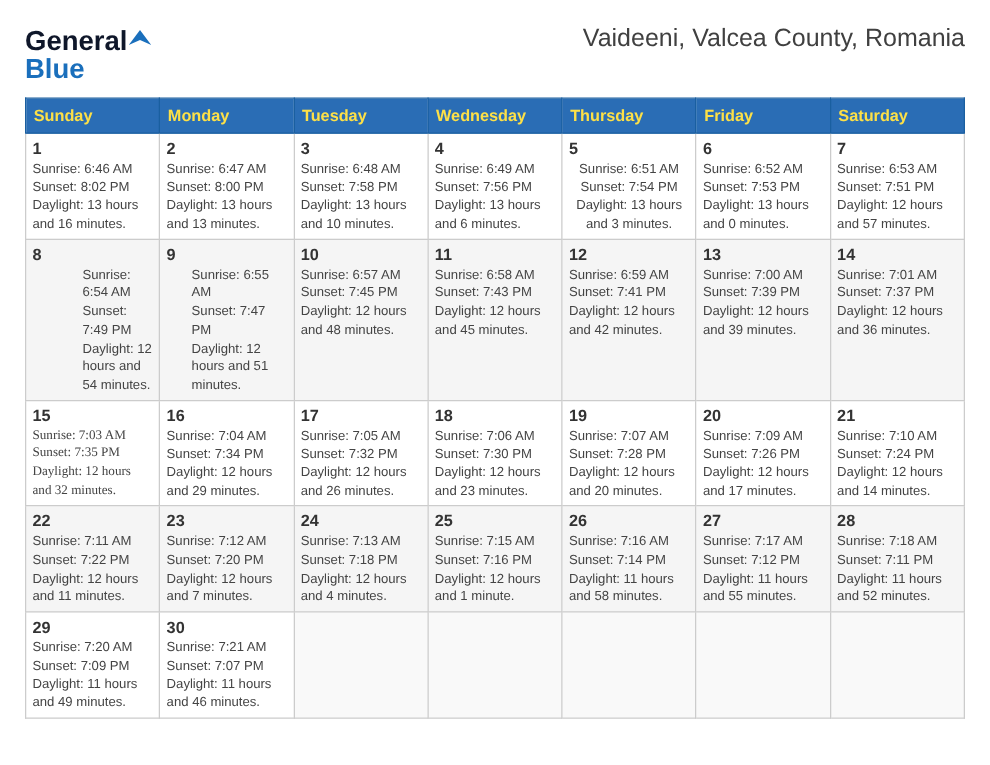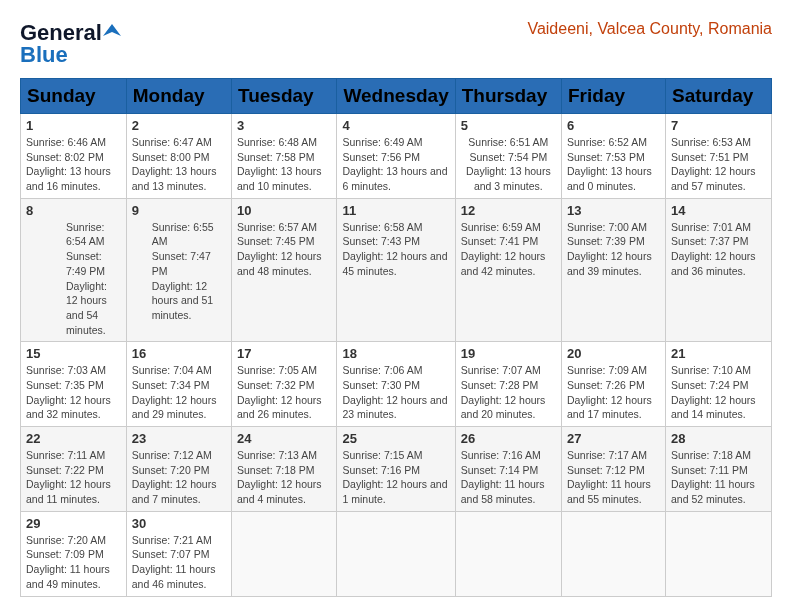--- a/index.html
+++ b/index.html
@@ -25,34 +25,34 @@
     .logo-blue { color: #1a6fbc; }
     .title-area {
       text-align: right;
     }
     .month-title {
       font-size: 36px;
       font-weight: bold;
       color: #333;
     }
     .location {
-      font-size: 16px;
-      color: #c2410c;
+      font-size: 20px;
+      color: #404040;
     }
     .calendar {
       width: 100%;
       border-collapse: collapse;
       font-size: 11px;
     }
     .calendar th {
       background-color: #2a6db5;
-      color: #000000;
+      color: #fde047;
       text-align: left;
       padding: 6px 6px;
-      font-size: 19px;
+      font-size: 13px;
       font-weight: bold;
       border: 1px solid #1a5fa0;
     }
     .calendar td {
       border: 1px solid #ccc;
       vertical-align: top;
       padding: 4px 5px;
       width: 107px;
       min-height: 85px;
       background: #fff;
@@ -191,21 +191,21 @@
         <td>
           <span class="day-num">14</span>
           <div class="day-info" style="white-space: pre-line;">Sunrise: 7:01 AM
 Sunset: 7:37 PM
 Daylight: 12 hours and 36 minutes.</div>
         </td>
       </tr>
       <tr>
         <td>
           <span class="day-num">15</span>
-          <div class="day-info" style="white-space: pre-line;">Sunrise: 7:03 AM
+          <div class="day-info" style="white-space: pre-line; font-family: Liberation Serif, serif;">Sunrise: 7:03 AM
 Sunset: 7:35 PM
 Daylight: 12 hours and 32 minutes.</div>
         </td>
         <td>
           <span class="day-num">16</span>
           <div class="day-info" style="white-space: pre-line;">Sunrise: 7:04 AM
 Sunset: 7:34 PM
 Daylight: 12 hours and 29 minutes.</div>
         </td>
         <td>

